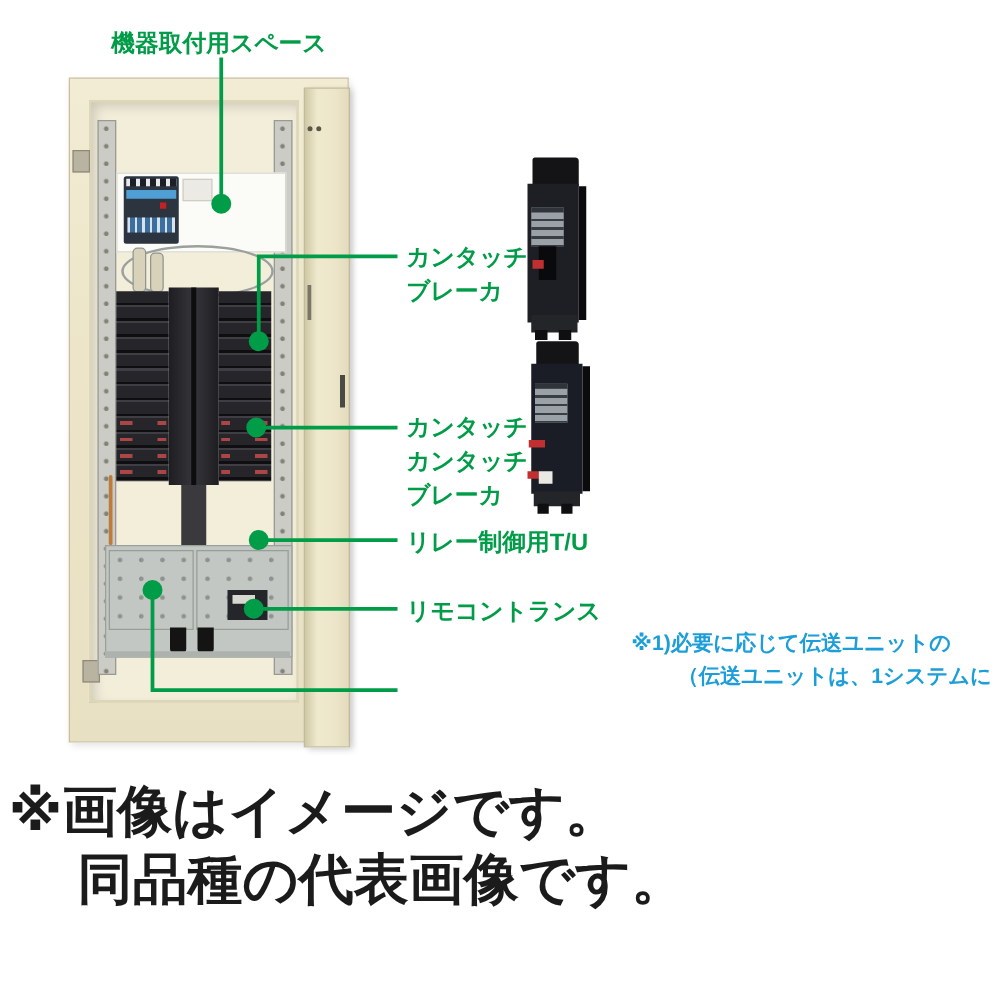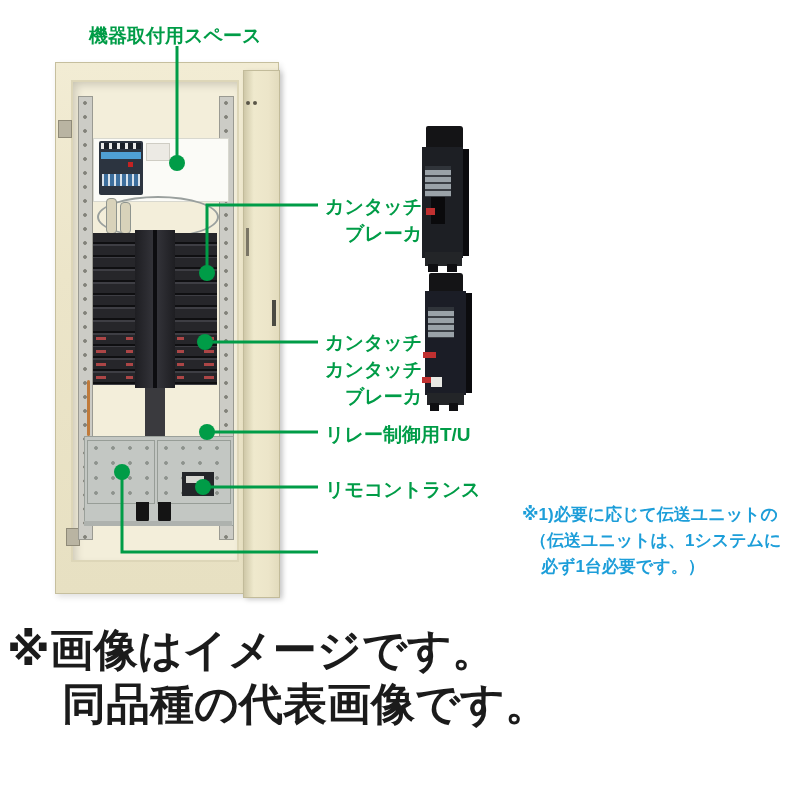--- a/index.html
+++ b/index.html
@@ -65,21 +65,21 @@
   .bp .side{left:45px;top:23px;width:6px;height:107px;background:#0b0b0e;}
   .bp .label{background:#9aa2a8;border-top:4px solid #30343a;
     background-image:repeating-linear-gradient(180deg,transparent 0 5px,#3a3e44 5px 7px);}
   .bp .slot{background:#0a0a0c;}
   .bp .redbit{background:#c03030;}
   .bp .whitebit{background:#e9e9e4;}
   .bp .foot{background:#232528;}
   .bp .term{background:#0f0f12;}
 
   
-  .glabel{color:var(--green,#009c47);font-weight:700;font-size:19px;line-height:27px;white-space:nowrap;text-align:right;}
+  .glabel{color:var(--green,#009c47);font-weight:700;font-size:19px;line-height:27px;white-space:nowrap;}
   .note{color:var(--blue,#1d9ed9);font-weight:700;font-size:17px;line-height:26px;white-space:nowrap;}
   .note div{white-space:nowrap;}
   .sup-ref{color:var(--blue,#1d9ed9);font-size:15px;position:relative;top:-4px;}
   .disclaimer{color:var(--text,#1b1b1b);font-weight:600;font-size:44px;line-height:54px;white-space:nowrap;}
   svg.lines{left:0;top:0;pointer-events:none;}
 </style>
 </head>
 <body>
 
 <div id="canvas">
@@ -184,23 +184,22 @@
   </div>
 
   <div class="abs glabel" style="left:325px;top:421px;">リレー制御用T/U</div>
 
   <div class="abs glabel" style="left:325px;top:476px;">リモコントランス</div>
 
   <div class="abs glabel" style="left:325px;top:543px;">
   </div>
 
   <div class="abs note" style="left:505px;top:502px;">
-    <div style="margin-left:17px;">※1)必要に応じて伝送ユニットの</div>
-    <div style="margin-left:25px;">（伝送ユニットは、1システムに</div>
-    <div style="margin-left:36px;">必ず1台必要です。）</div>
+    <div style="margin-left:0px;">※1)必要に応じて伝送ユニットの</div>
+    <div style="margin-left:37px;">（伝送ユニットは、1システムに</div>
   </div>
 
   <div class="abs disclaimer" style="left:7px;top:623px;">
     <div>※画像はイメージです。</div>
     <div style="margin-left:55px;text-align:right;">同品種の代表画像です。</div>
   </div>
 
 </div>
 
 </body></html>

